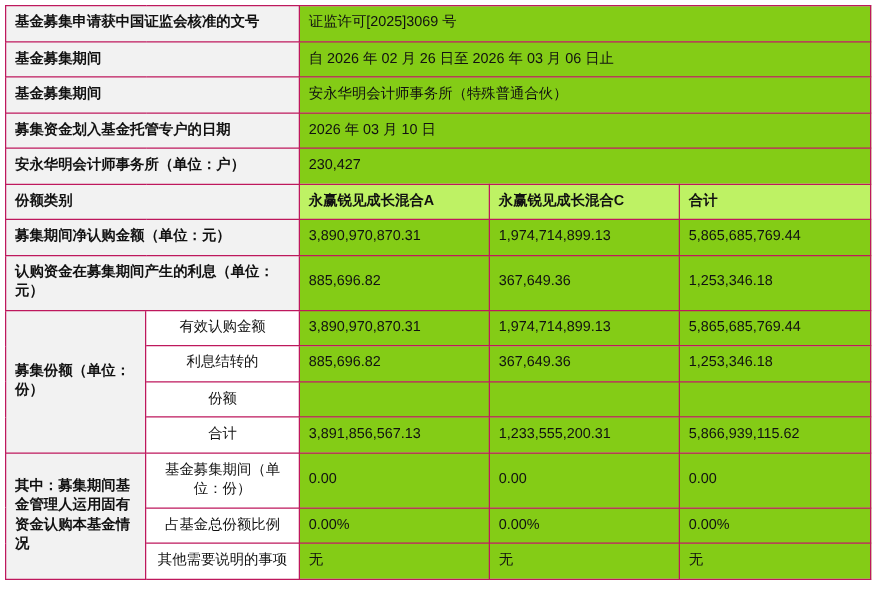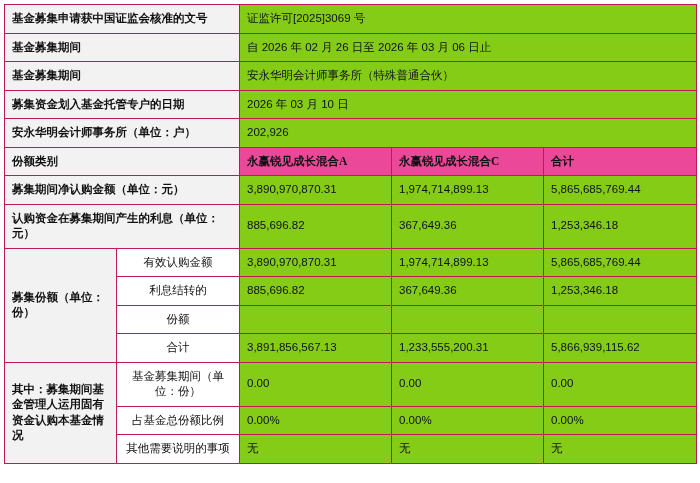--- a/index.html
+++ b/index.html
@@ -42,24 +42,23 @@
   td.sublabel {
     background: #ffffff;
     color: #111;
     text-align: center;
   }
   td.value {
     background: #84cc16;
     color: #111;
   }
   td.headcell {
-    background: #ec4899;
+    background: #bef264;
     font-weight: bold;
     color: #111;
-    font-family: Liberation Serif, serif;
   }
   .c0 { width: 112px; }
   .c1 { width: 123px; }
   .c2 { width: 152px; }
   .c3 { width: 152px; }
   .c4 { width: 153px; }
 </style>
 </head>
 <body>
 
@@ -89,21 +88,21 @@
         <td class="value" colspan="3">安永华明会计师事务所（特殊普通合伙）</td>
       </tr>
 
       <tr>
         <td class="label" colspan="2">募集资金划入基金托管专户的日期</td>
         <td class="value" colspan="3">2026 年 03 月 10 日</td>
       </tr>
 
       <tr>
         <td class="label" colspan="2">安永华明会计师事务所（单位：户）</td>
-        <td class="value" colspan="3">202,926</td>
+        <td class="value" colspan="3">230,427</td>
       </tr>
 
       <tr>
         <td class="label" colspan="2">份额类别</td>
         <td class="headcell">永赢锐见成长混合A</td>
         <td class="headcell">永赢锐见成长混合C</td>
         <td class="headcell">合计</td>
       </tr>
 
       <tr>

